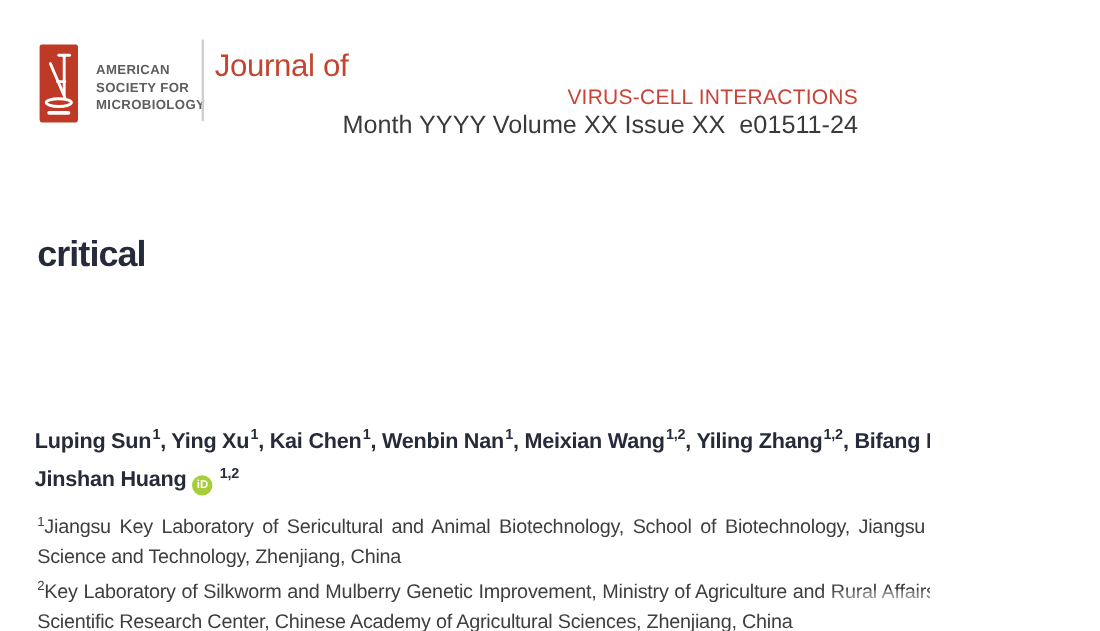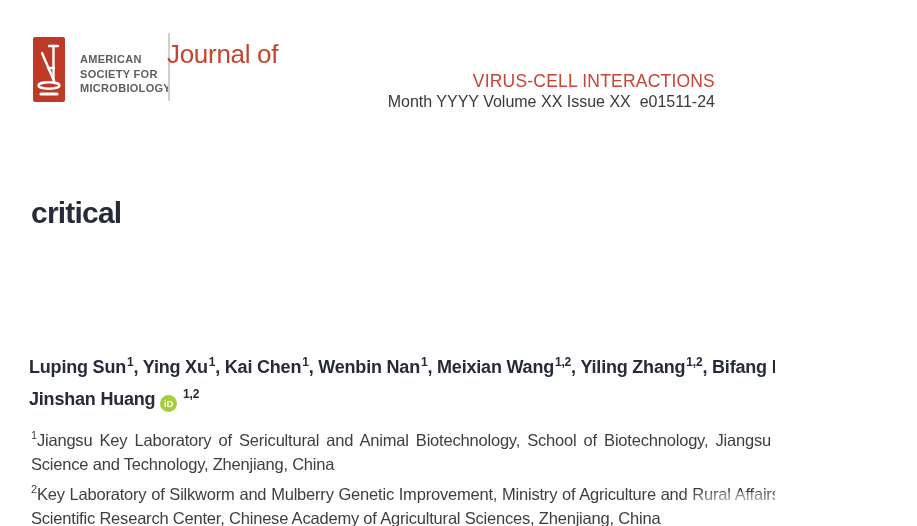--- a/index.html
+++ b/index.html
@@ -16,31 +16,31 @@
   .society{
     position:absolute;left:80px;top:52px;
     font-size:11px;font-weight:bold;letter-spacing:.3px;
     color:var(--society-gray);line-height:14.5px;
   }
   .brand-divider{
     position:absolute;left:168px;top:33px;width:2px;height:68px;
     background:var(--divider-gray);
   }
   .journal-name{
-    position:absolute;left:167px;top:39px;
+    position:absolute;left:179px;top:39px;
     font-size:26px;line-height:31px;color:var(--journal-red);
     letter-spacing:-0.3px;
   }
   .journal-name sup{font-size:12px;vertical-align:8px;}
   .issue-block{position:absolute;right:60px;top:51px;text-align:right;margin-top:20px;}
   .section-label{
     font-size:17.5px;color:var(--section-red);letter-spacing:.2px;
   }
   .issue-line{
-    font-size:16px;color:var(--issue-text);margin-top:1px;white-space:pre;
+    font-size:21px;color:var(--issue-text);margin-top:1px;white-space:pre;
   }
   
   .title{
     position:absolute;left:31px;top:191px;width:860px;margin:0;
     font-size:30px;font-weight:bold;line-height:43px;
     letter-spacing:-0.8px;color:var(--ink);
   }
   .authors{
     position:absolute;left:29px;top:349px;width:838px;
     font-size:18px;font-weight:bold;line-height:27px;color:var(--ink);

